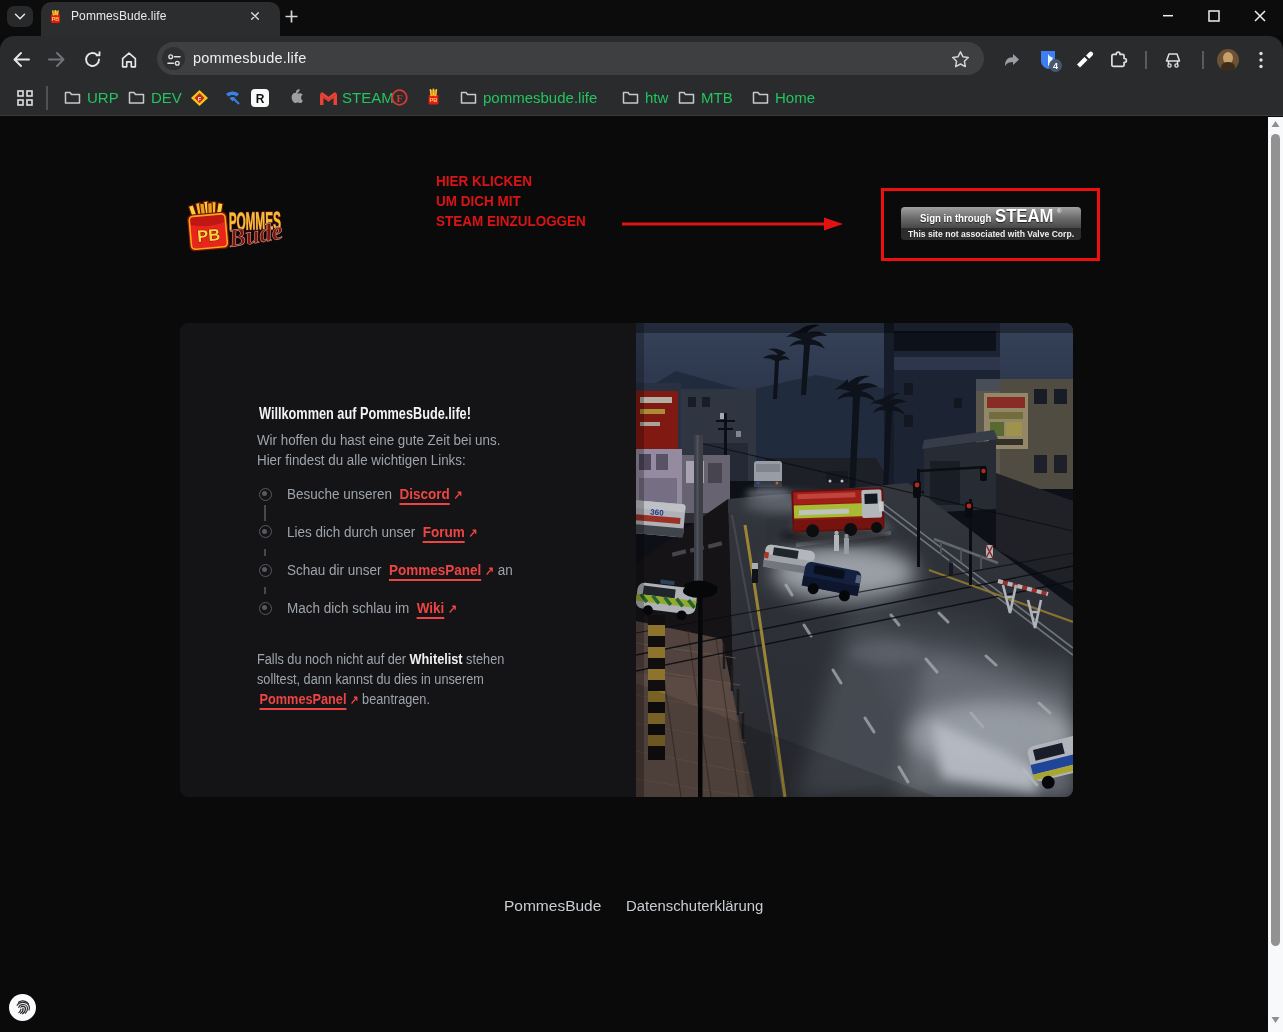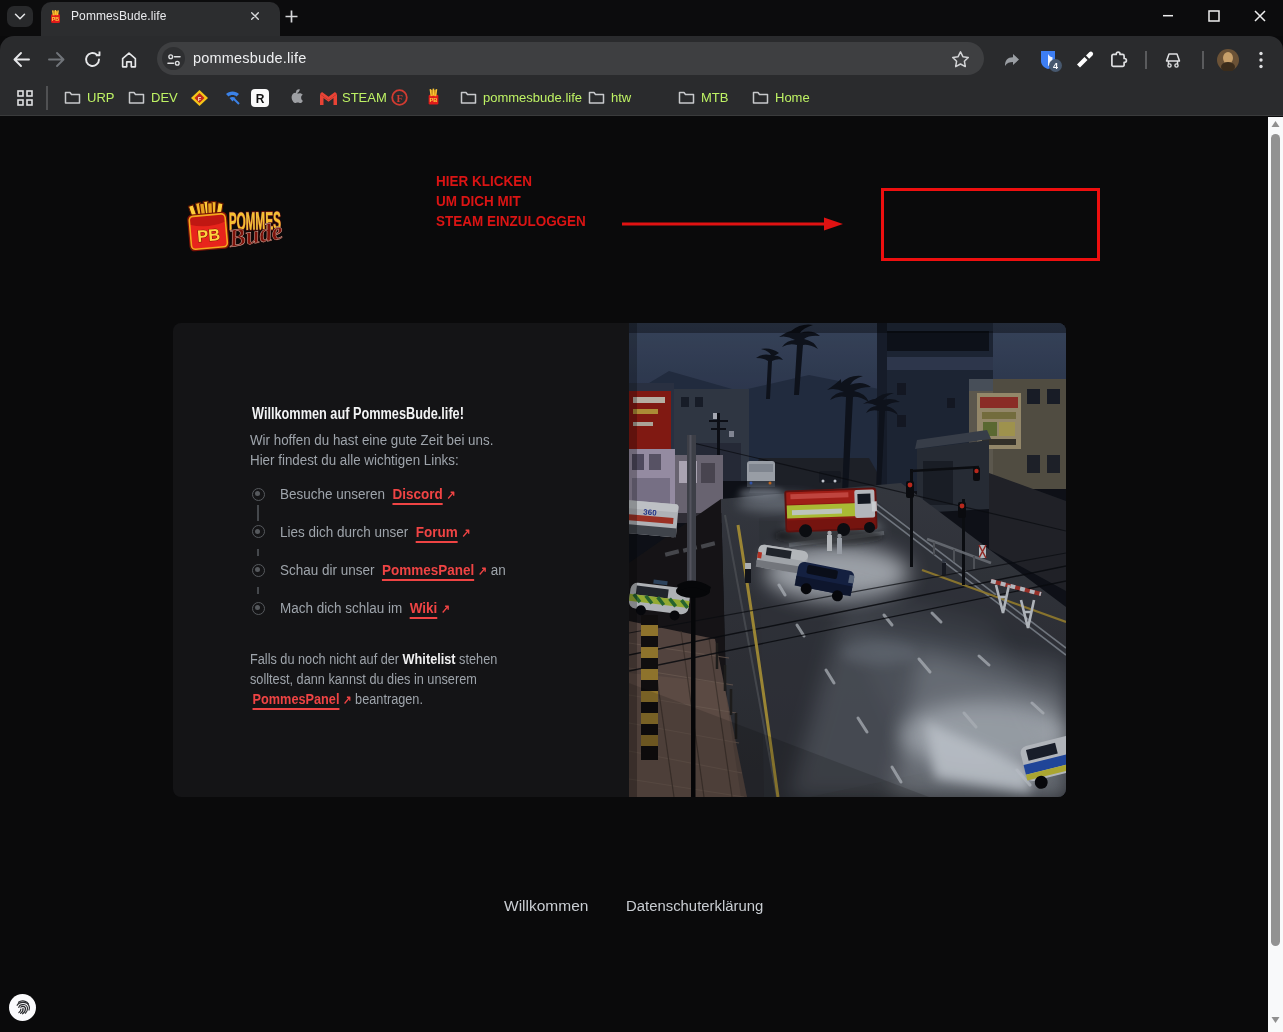--- a/index.html
+++ b/index.html
@@ -12,38 +12,38 @@
   #tabsearch { position:absolute; left:7px; top:6px; width:26px; height:21px; border-radius:7px; background:#28292b; z-index:6; }
   #tab { position:absolute; left:41px; top:2px; width:239px; height:34px; background:#2c2d2f; border-radius:10px 10px 0 0; z-index:6; }
   #tabtitle { position:absolute; left:71px; top:9px; z-index:7; font-size:12px; color:#e9eaed; letter-spacing:.1px; }
 
   #toolbar { width:1283px; height:44px; background:#2a2b2d; border-radius:14px 14px 0 0; }
   #omnibox { position:absolute; left:157px; top:42px; width:827px; height:33px; border-radius:17px; background:#3e3f41; z-index:6; }
   #urltext { position:absolute; left:193px; top:50px; font-size:14.5px; color:#eeeff1; letter-spacing:.2px; z-index:7; }
   #tunecircle { position:absolute; left:162px; top:47px; width:23px; height:23px; border-radius:50%; background:#2e2f31; z-index:7; }
 
   #bookmarks { width:1283px; height:36px; background:#2a2b2d; border-bottom:1px solid #3a3b3c; }
-  .bk { position:absolute; top:81px; height:33px; display:flex; align-items:center; font-size:13px; color:#bef264; }
+  .bk { position:absolute; top:81px; height:33px; display:flex; align-items:center; font-size:15px; color:#22c55e; }
   .bk svg { margin-right:6px; }
 
   
   #page { width:1268px; height:915px; background:#0a0a0b; }
 
   .redtxt { position:absolute; left:436px; top:171px; width:300px; color:#da1414;
     font-weight:bold; font-size:14.5px; line-height:20px; transform:scaleX(0.93); transform-origin:left top; }
 
   #redbox { position:absolute; left:881px; top:188px; width:219px; height:73px; border:3px solid #ee0f0f; }
   #steambtn { position:absolute; left:901px; top:207px; width:180px; height:33px; border-radius:4px; overflow:hidden;
       background:linear-gradient(#3a3a3a,#2a2a2a); }
   #steamtop { position:absolute; left:0; top:0; width:180px; height:21px;
       background:linear-gradient(#a0a0a0, #6a6a6a 55%, #474747); color:#fff; }
   #steambot { position:absolute; left:0; top:21px; width:180px; height:12px; background:#2c2c2c;
       color:#eee; font-size:8.6px; font-weight:bold; text-align:center; line-height:12px; letter-spacing:0; }
 
-  #card { position:absolute; left:173px; top:323px; width:893px; height:474px; background:#141416; border-radius:8px; }
+  #card { position:absolute; left:180px; top:323px; width:893px; height:474px; background:#141416; border-radius:8px; }
   #cardimg { position:absolute; left:456px; top:0; width:437px; height:474px; border-radius:0 8px 8px 0; overflow:hidden; }
 
   .ct { position:absolute; color:#9ea4ab; font-size:15.5px; white-space:nowrap;
         transform:scaleX(0.82); transform-origin:left top; }
   .link { color:#ef4444; font-weight:bold; text-decoration:underline; text-underline-offset:4px; text-decoration-thickness:1.5px; }
   .arr { color:#ef4444; font-size:12.5px; font-weight:bold; }
   .bullet { position:absolute; width:13px; height:13px; border:1.5px solid #56595d; border-radius:50%; }
   .bullet::after { content:""; position:absolute; left:2.75px; top:2.75px; width:5px; height:5px; background:#56595d; border-radius:50%; }
   .conn { position:absolute; left:84px; width:1.5px; background:#45484c; }
 
@@ -218,21 +218,21 @@
     <rect x="4.5" y="0.5" width="1.8" height="8" fill="#fdc835" transform="rotate(-8 5 4)"></rect>
     <rect x="7.5" y="0" width="1.8" height="8" fill="#fdc835"></rect>
     <rect x="10.5" y="0.5" width="1.8" height="8" fill="#fdc835" transform="rotate(8 11 4)"></rect>
     <rect x="6" y="1.5" width="1.6" height="7" fill="#f0a81e" transform="rotate(-4 6 4)"></rect>
     <rect x="9.3" y="1.5" width="1.6" height="7" fill="#f0a81e" transform="rotate(4 10 4)"></rect>
     <text x="8.5" y="15.5" font-size="6.5" font-weight="bold" fill="#ffd23e" text-anchor="middle" font-family="Liberation Sans">PB</text>
   </svg>
   <div class="bk" style="left:460px"><svg width="17" height="15" viewBox="0 0 17 15">
         <path d="M1.5 2.5 h4.5 l1.5 2 h8 v8.5 h-14 Z" fill="none" stroke="#c8c9cc" stroke-width="1.5" stroke-linejoin="round"></path>
       </svg>pommesbude.life</div>
-  <div class="bk" style="left:588px"><svg width="17" height="15" viewBox="0 0 17 15">
+  <div class="bk" style="left:622px"><svg width="17" height="15" viewBox="0 0 17 15">
         <path d="M1.5 2.5 h4.5 l1.5 2 h8 v8.5 h-14 Z" fill="none" stroke="#c8c9cc" stroke-width="1.5" stroke-linejoin="round"></path>
       </svg>htw</div>
   <div class="bk" style="left:678px"><svg width="17" height="15" viewBox="0 0 17 15">
         <path d="M1.5 2.5 h4.5 l1.5 2 h8 v8.5 h-14 Z" fill="none" stroke="#c8c9cc" stroke-width="1.5" stroke-linejoin="round"></path>
       </svg>MTB</div>
   <div class="bk" style="left:752px"><svg width="17" height="15" viewBox="0 0 17 15">
         <path d="M1.5 2.5 h4.5 l1.5 2 h8 v8.5 h-14 Z" fill="none" stroke="#c8c9cc" stroke-width="1.5" stroke-linejoin="round"></path>
       </svg>Home</div>
 </div>
 
@@ -266,20 +266,28 @@
   </svg>
 
   <div class="redtxt">HIER KLICKEN<br>UM DICH MIT<br>STEAM EINZULOGGEN</div>
 
   <svg class="abs" style="left:621px;top:215px" width="225" height="18" viewBox="0 0 225 18">
     <path d="M1 9 H205" stroke="#e11212" stroke-width="3"></path>
     <path d="M203 2.5 L222 9 L203 15.5 Z" fill="#e11212"></path>
   </svg>
 
   <div id="redbox"></div>
+  <div id="steambtn">
+    <div id="steamtop">
+      <span style="position:absolute;left:19px;top:5px;font-size:10.5px;font-weight:bold;color:#fff;text-shadow:0 1px 1px #222;transform:scaleX(0.92);transform-origin:left top;">Sign in through</span>
+      <span style="position:absolute;left:94px;top:-2px;font-size:19px;font-weight:bold;color:#fff;letter-spacing:0;transform:scaleX(0.88);transform-origin:left top;text-shadow:0 1px 1px #222;">STEAM</span>
+      <span style="position:absolute;left:156px;top:1px;font-size:6px;color:#fff;">®</span>
+    </div>
+    <div id="steambot">This site not associated with Valve Corp.</div>
+  </div>
 
   <div id="card">
     <div class="ct" style="left:79px;top:82px;color:#f2f3f4;font-weight:bold;font-size:16px;transform:scaleX(0.795)">Willkommen auf PommesBude.life!</div>
     <div class="ct" style="left:77px;top:107px;line-height:20px;transform:scaleX(0.862)">Wir hoffen du hast eine gute Zeit bei uns.<br>Hier findest du alle wichtigen Links:</div>
 
     <span class="bullet" style="left:78.5px;top:164.5px"></span>
     <span class="bullet" style="left:78.5px;top:202px"></span>
     <span class="bullet" style="left:78.5px;top:240.5px"></span>
     <span class="bullet" style="left:78.5px;top:278.5px"></span>
     <div class="conn" style="top:182px;height:16px;"></div>
@@ -586,21 +594,21 @@
 
         <rect x="0" y="0" width="437" height="474" fill="#06070b" opacity="0.18"></rect>
         <rect x="0" y="0" width="437" height="10" fill="#000" opacity="0.35"></rect>
         <rect x="0" y="0" width="8" height="474" fill="#000" opacity="0.25"></rect>
         <path d="M0 360 L300 474 L0 474 Z" fill="#000" opacity="0.15"></path>
       </svg>
     </div>
   </div>
 
   <div id="footer">
-    <span style="position:absolute;left:504px;">Willkommen</span>
+    <span style="position:absolute;left:504px;">PommesBude</span>
     <span style="position:absolute;left:626px;transform:scaleX(0.96);transform-origin:left top;">Datenschuterklärung</span>
   </div>
 
   <div id="fingerprint">
     <svg style="position:absolute;left:4.5px;top:4px" width="18" height="19" viewBox="0 0 24 24" fill="none" stroke="#2a2b2e" stroke-width="1.6" stroke-linecap="round">
       <path d="M6 5 C8 3.4 11 2.6 14 3.4 C16.5 4 18.5 5.6 19.4 7.4"></path>
       <path d="M4.2 9 C5.4 6.8 8.4 5.2 12 5.2 C16 5.2 19.2 7.4 20.2 10.4 C20.8 12.2 20.6 14 20 15.4"></path>
       <path d="M12 8 C15.4 8 18 10.4 18 13.4 C18 16 17 18.2 15.2 19.6"></path>
       <path d="M6.4 12 C6.8 9.8 9.2 8.2 12 8.2 M15.2 13.6 C15.2 16.4 13.8 19 11.4 20.4"></path>
       <path d="M9 11.6 C9.8 10.8 10.8 10.4 12 10.4 C13.8 10.4 15.2 11.8 15.2 13.4"></path>

